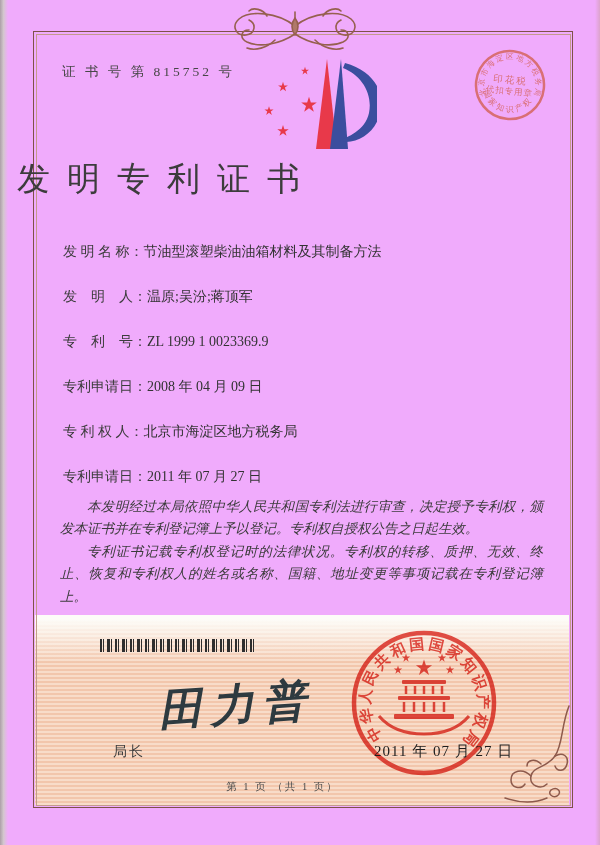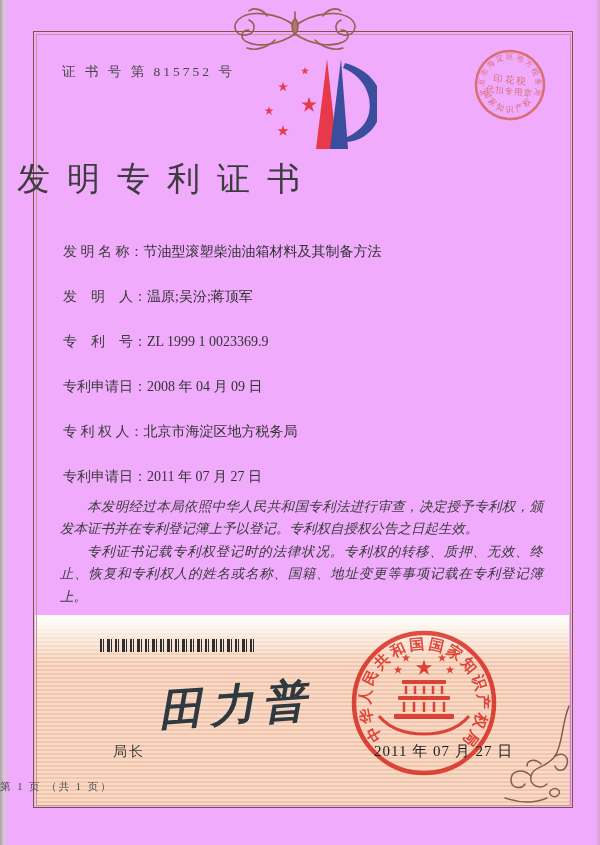--- a/index.html
+++ b/index.html
@@ -51,21 +51,21 @@
     font-weight:600;font-style:italic;letter-spacing:8px;transform:rotate(-4deg);z-index:5;
     font-family:"DejaVu Serif","Liberation Serif",serif;}
   
   .seal-main{position:absolute;left:349px;top:628px;width:150px;height:150px;z-index:6;
     mix-blend-mode:multiply;opacity:.92;}
   .seal-date{position:absolute;left:374px;top:742px;font-size:15px;color:#1e1e1e;
     letter-spacing:1px;z-index:7;}
   .tax-stamp{position:absolute;left:468px;top:43px;width:84px;height:84px;z-index:4;
     opacity:.85;transform:rotate(6deg);}
   
-  .footer{position:absolute;left:0;top:780px;width:565px;
+  .footer{position:absolute;left:0;top:780px;width:565px;text-align:center;
     font-size:10.5px;color:#4a4a4a;letter-spacing:2px;z-index:4;}
   
   .top-flourish{position:absolute;left:205px;top:4px;width:180px;height:52px;z-index:4;}
   .corner-flourish{position:absolute;left:501px;top:704px;width:72px;height:104px;z-index:4;}
 </style>
 </head>
 <body>
 
 <div class="page">
 

